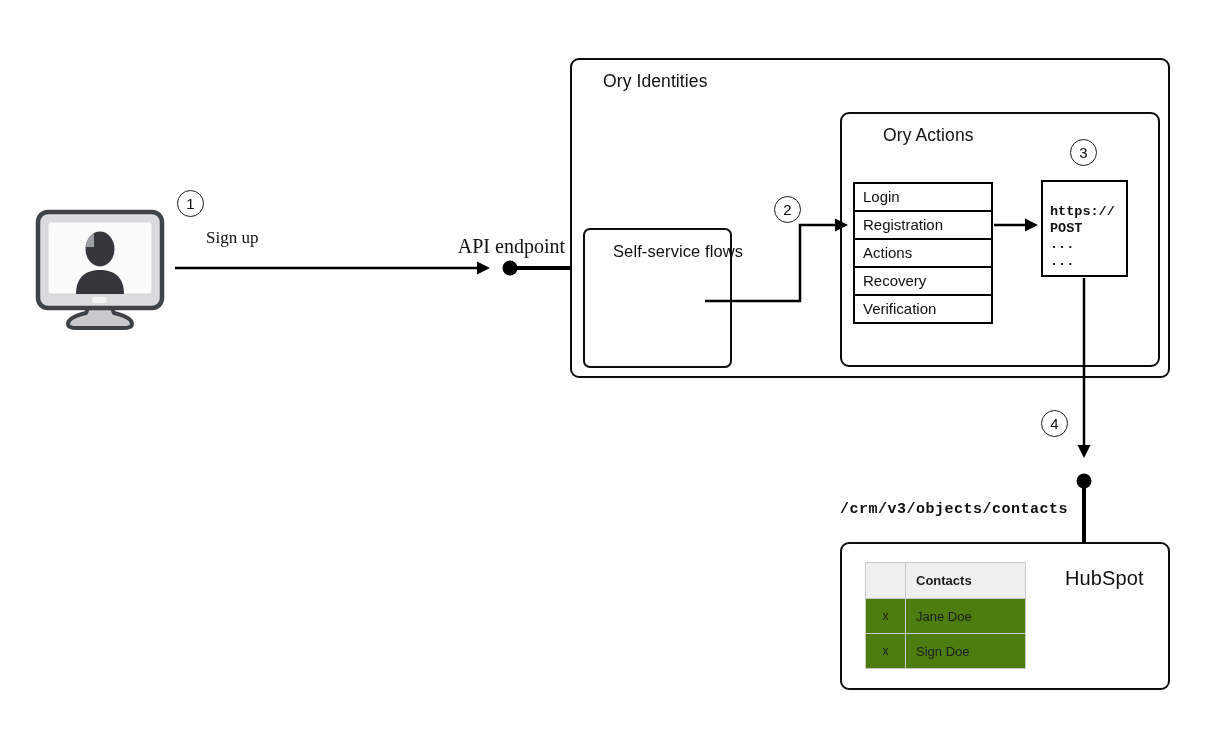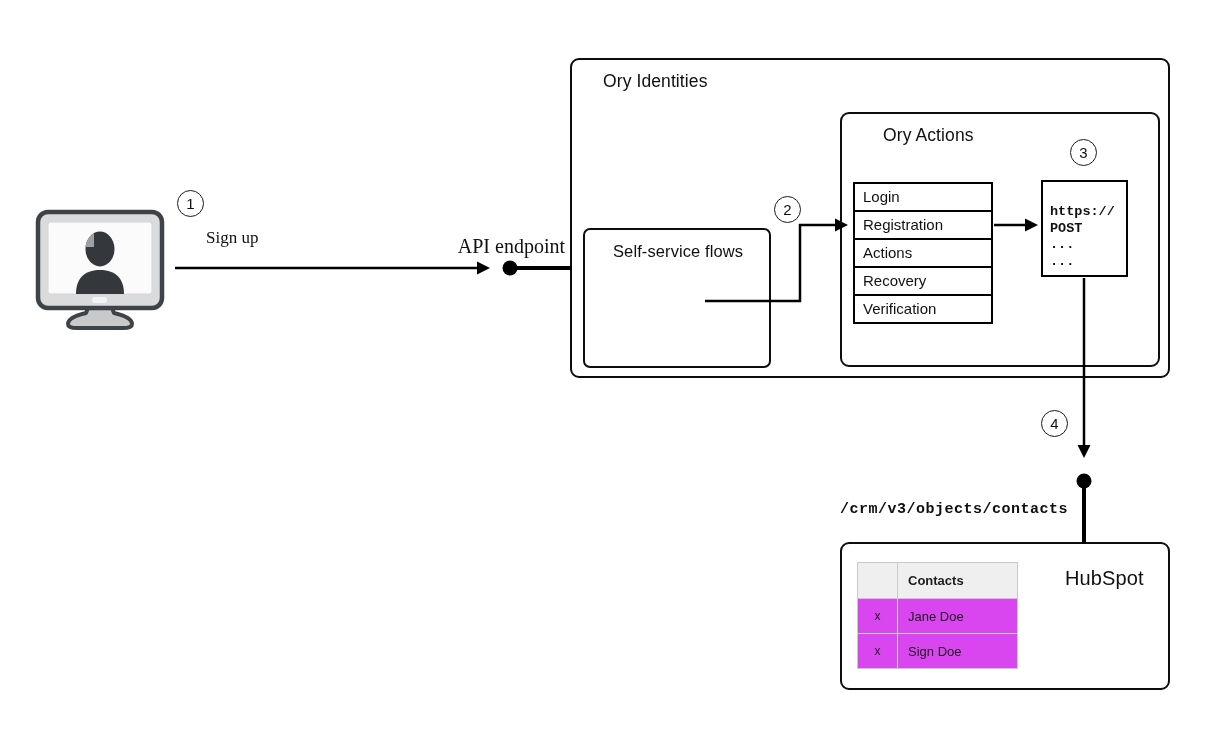--- a/index.html
+++ b/index.html
@@ -22,21 +22,21 @@
     position: absolute;
     background: #ffffff;
     border: 2.5px solid #0d0d0d;
     border-radius: 9px;
     z-index: 1;
   }
   .frame-title { position: absolute; font-size: 17.5px; letter-spacing: 0.1px; white-space: nowrap; margin-left: 15px; }
 
   .selfservice {
     position: absolute;
-    left: 583px; top: 228px; width: 188px; height: 140px;
+    left: 583px; top: 228px; width: 149px; height: 140px;
     border: 2px solid #0d0d0d; border-radius: 7px; background: #ffffff; z-index: 2;
   }
   .selfservice .frame-title { left: 13px; top: 12px; font-size: 16.5px; }
 
   
   .flowlist { position: absolute; left: 853px; top: 182px; width: 140px; z-index: 3; }
   .flowrow {
     height: 30px; line-height: 26px; border: 2px solid #000;
     margin-top: -2px; background: #ffffff; padding-left: 8px;
     font-size: 15px; white-space: nowrap;
@@ -67,22 +67,22 @@
     left: 840px; top: 501px;
     font-family: "Liberation Mono", monospace;
     font-size: 15px; font-weight: 700; letter-spacing: 0.5px;
   }
 
   
   .hubspot { position: absolute; left: 840px; top: 542px; width: 330px; height: 148px;
     border: 2.5px solid #0d0d0d; border-radius: 9px; background: #fff; z-index: 2; }
   .hubspot .frame-title { left: 208px; top: 23px; font-size: 20px; }
   .contacts {
-    position: absolute; left: 15px; top: 18px;
-    border-collapse: collapse; background: #d946ef;
+    position: absolute; left: 23px; top: 18px;
+    border-collapse: collapse; background: #4d7c0f;
     font-size: 13px; color: #1c1c1c;
   }
   .contacts td, .contacts th {
     border: 1px solid #c9c9c9; padding: 0 10px; text-align: left; font-weight: normal;
   }
   .contacts .c-action { width: 40px; height: 35px; text-align: center; font-size: 12px; }
   .contacts .c-name { width: 120px; }
   .contacts .hdr { height: 36px; background: #efefef; }
   .contacts .hdr .c-name { font-weight: bold; }
 </style>

